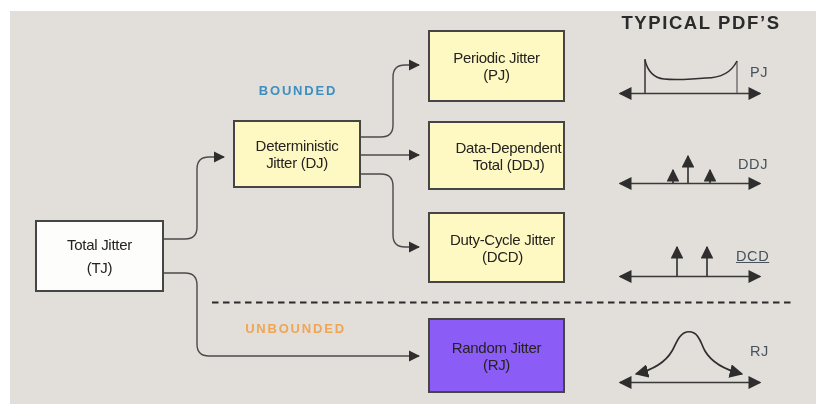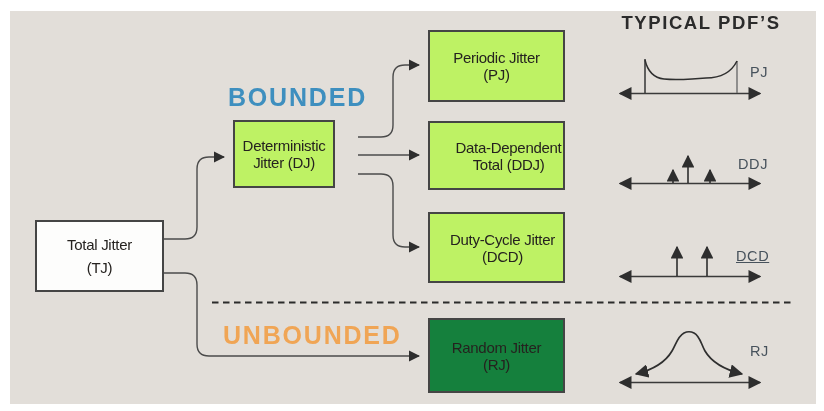--- a/index.html
+++ b/index.html
@@ -9,31 +9,31 @@
   }
   #panel{
     position:absolute;left:10px;top:11px;width:806px;height:393px;
     background:#e2ded9;
   }
   .node{
     position:absolute;display:flex;flex-direction:column;align-items:center;justify-content:center;
     border:2px solid #454545;box-sizing:border-box;text-align:center;
     color:#25221f;font-size:15px;line-height:17px;letter-spacing:-0.3px;
   }
-  .node.blue{background:#bef264;}
-  .node.orange{background:#15803d;justify-content:center;}
+  .node.blue{background:#fef9c3;}
+  .node.orange{background:#8b5cf6;justify-content:center;}
   .node.white{background:#fdfdfc;}
   #node-tj{left:35px;top:220px;width:129px;height:72px;gap:6px;}
-  #node-dj{left:233px;top:120px;width:102px;height:68px;}
+  #node-dj{left:233px;top:120px;width:128px;height:68px;}
   #node-pj{left:428px;top:30px;width:137px;height:72px;}
   #node-ddj{left:428px;top:121px;width:137px;height:69px;padding-left:24px;}
   #node-dcd{left:428px;top:212px;width:137px;height:71px;padding-left:12px;}
   #node-rj{left:428px;top:318px;width:137px;height:75px;}
   .group-label{
-    position:absolute;font-weight:bold;font-size:25px;letter-spacing:1.8px;text-align:left;
+    position:absolute;font-weight:bold;font-size:13px;letter-spacing:1.8px;text-align:center;
   }
   #label-bounded{left:228px;top:83px;width:140px;color:#3e8fbf;}
   #label-unbounded{left:223px;top:321px;width:145px;color:#f0a555;}
   #pdf-title{
     position:absolute;left:611px;top:12px;width:180px;text-align:center;
     font-weight:bold;font-size:18.5px;letter-spacing:1.6px;color:#2b2b2b;
   }
   .pdf-label{
     position:absolute;font-size:14.5px;letter-spacing:0.6px;color:#47525c;text-align:center;
   }

